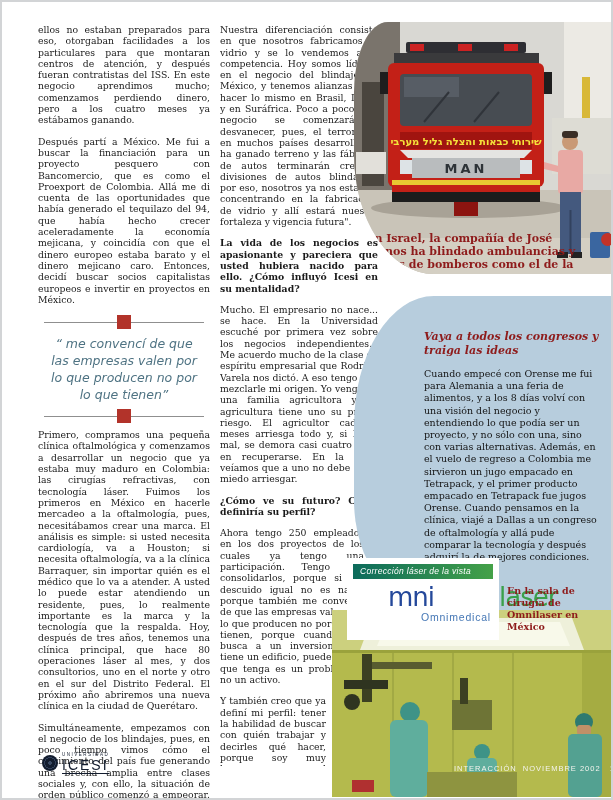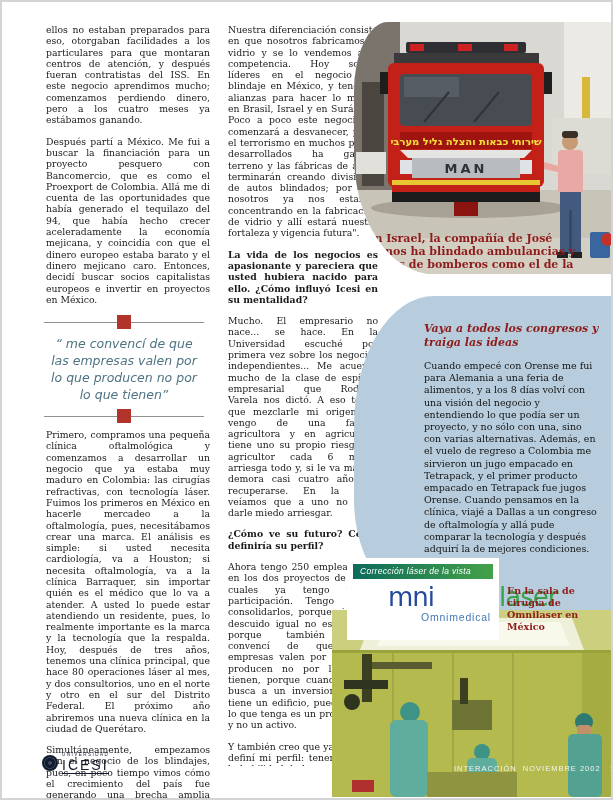--- a/index.html
+++ b/index.html
@@ -5,21 +5,21 @@
   html,body { margin:0; padding:0; background:#ffffff; }
   .page {
     position:relative; width:613px; height:800px; overflow:hidden;
     background:#ffffff; border:2px solid #d2d4d6; box-sizing:border-box;
     font-family:"DejaVu Serif", serif; color:#1a1a1a;
   }
   
   .col { position:absolute; top:22px; }
   .col-left  { left:36px;  width:172px; height:724px; z-index:1; }
   .col-mid   { left:218px; width:158px; height:742px; z-index:1; overflow:hidden; }
-  .body-p { font-size:9.3px; line-height:11.3px; text-align:justify; margin:0 0 10px 8px; }
+  .body-p { font-size:9.3px; line-height:11.3px; text-align:justify; margin:0 0 10px 0; }
   .bold-q { font-weight:bold; }
   .narrow1 { margin-right:14px; }
   .narrow2 { width:106px; }
   .quote-divider { position:relative; height:14px; margin:6px 6px 6px 6px; }
   .quote-divider .line { position:absolute; left:0; right:0; top:7px; height:1px; background:#8f8f8f; }
   .quote-divider .sq { position:absolute; left:50%; top:0; width:14px; height:14px; margin-left:-7px; background:#b2332a; }
   .pull-quote {
     font-family:"DejaVu Sans", sans-serif; font-style:italic;
     font-size:12.5px; line-height:17px; color:#4f7383;
     text-align:center; margin:6px 2px; padding:0 6px;
@@ -44,21 +44,21 @@
   }
   .red-dot { position:absolute; left:599px; top:231px; width:13px; height:13px; border-radius:50%;
     background:#c23228; z-index:5; }
   
   .sidebar-box {
     position:absolute; left:352px; top:294px; width:261px; height:314px; z-index:2;
     background:#b7cddd; box-sizing:border-box; padding:18px 16px 0 70px;
     border-top-left-radius:80px 130px; border-bottom-left-radius:80px 110px;
   }
   .sidebar-heading { font-size:11px; line-height:14px; font-weight:bold; font-style:italic;
-    color:#8e1b1b; margin:8px 0 10px 0; }
+    color:#8e1b1b; margin:16px 0 10px 0; }
   .sidebar-body { font-size:9.5px; line-height:12.2px; text-align:left; margin:0; color:#141414; }
   
   .logo-box { position:absolute; left:345px; top:556px; width:152px; height:82px; background:#ffffff;
     z-index:3; box-sizing:border-box; padding:6px 6px 0 6px; }
   .omni-banner { height:15px; background:linear-gradient(90deg,#0c6b5c,#44a148);
     color:#ffffff; font-family:"Liberation Sans", sans-serif; font-style:italic; font-size:8.5px;
     line-height:15px; padding-left:7px; letter-spacing:0.3px; }
   .omni-logo { display:flex; align-items:center; margin-top:5px; padding-left:2px;
     font-family:"DejaVu Sans", sans-serif; font-size:26px; letter-spacing:-1px; line-height:26px;gap:32px; }
   .omni-o { width:21px; height:21px; border-radius:50%; margin-right:1px;

